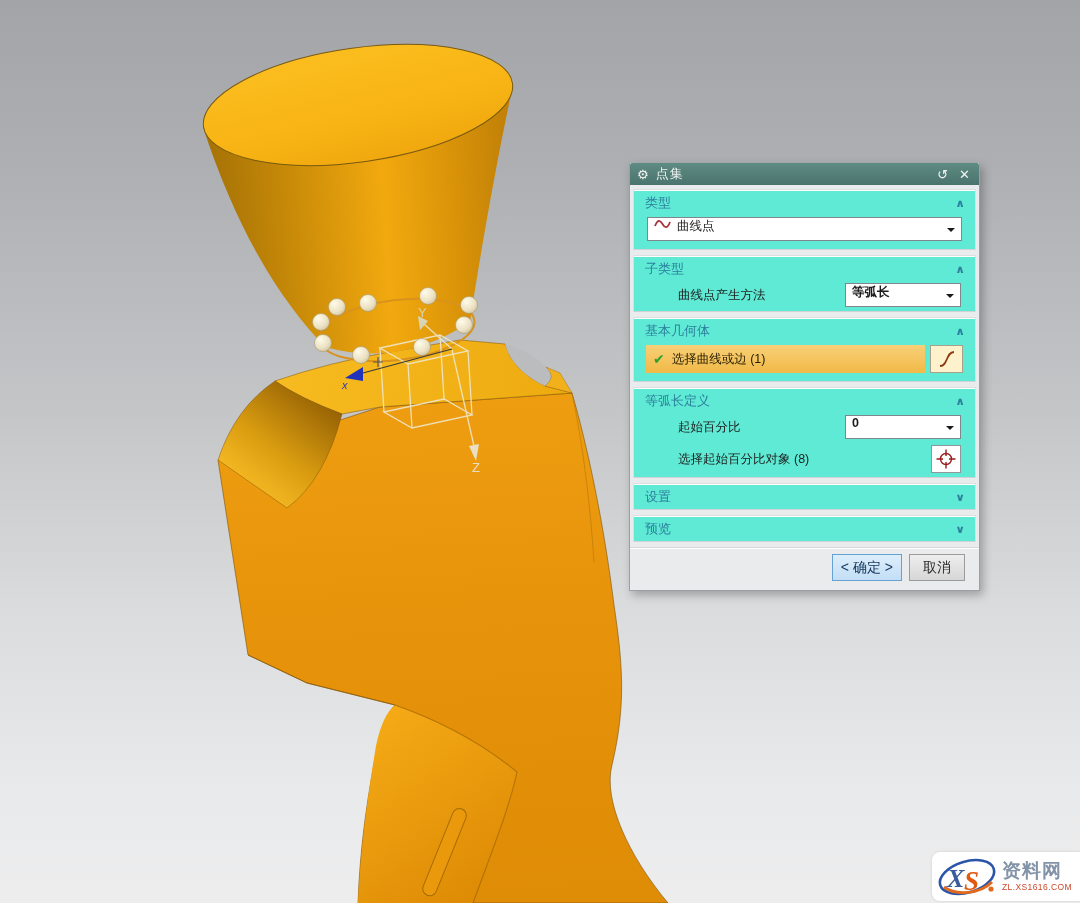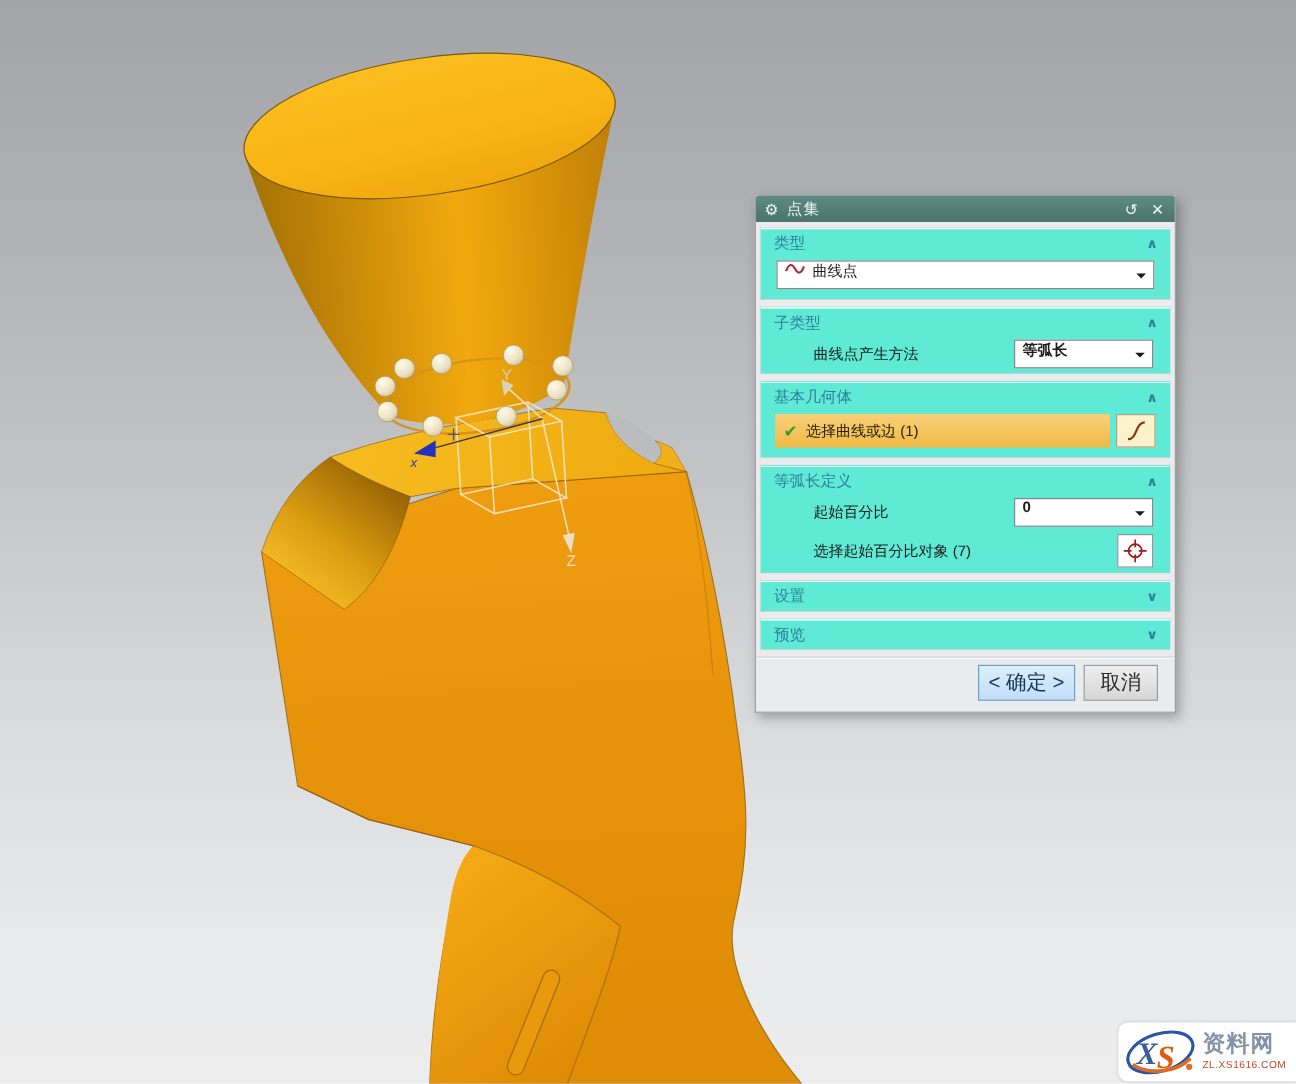--- a/index.html
+++ b/index.html
@@ -60,21 +60,21 @@
     display:flex;align-items:center;justify-content:center;box-sizing:border-box;
   }
   .obj-btn{
     width:30px;height:28px;background:#fff;border:1px solid #8f959b;
     display:flex;align-items:center;justify-content:center;box-sizing:border-box;
   }
   .btn-bar{
     display:flex;justify-content:flex-end;gap:7px;
     padding:6px 14px 9px 14px;border-top:1px solid #d4d7d9;box-shadow:inset 0 1px 0 #fff;
   }
-  .btn{font-size:17px;padding:4px 8px;line-height:1.2;}
+  .btn{font-size:14px;padding:4px 8px;line-height:1.2;}
   .btn-ok{background:linear-gradient(#ddeefb,#c3def5);border:1px solid #66a1d4;color:#12365c;}
   .btn-cancel{background:linear-gradient(#eeeeee,#d6d6d6);border:1px solid #9b9b9b;color:#2a2a2a;padding:4px 13px;}
 
   
   .watermark{
     position:absolute;right:0;bottom:2px;width:148px;height:49px;
     background:#fff;border-radius:8px 0 0 8px;
     display:flex;align-items:center;padding-left:4px;box-sizing:border-box;
     box-shadow:0 0 3px rgba(0,0,0,.12);
   }
@@ -250,21 +250,21 @@
         <span>等弧长定义</span>
         <span class="chev">∧</span>
       </div>
       <div class="row">
         <span class="lbl">起始百分比</span>
         <div class="combo">
           <span>0</span>
         </div>
       </div>
       <div class="row">
-        <span class="lbl">选择起始百分比对象 (7)</span>
+        <span class="lbl">选择起始百分比对象 (8)</span>
         <div class="obj-btn">
           <svg width="22" height="22" viewBox="0 0 22 22">
             <circle cx="11" cy="11" r="5.5" fill="none" stroke="#9b1c1c" stroke-width="1.4"></circle>
             <path d="M11,1.5 V8 M11,14 V20.5 M1.5,11 H8 M14,11 H20.5" stroke="#9b1c1c" stroke-width="1.4"></path>
           </svg>
         </div>
       </div>
     </div>
 
     <div class="section">

